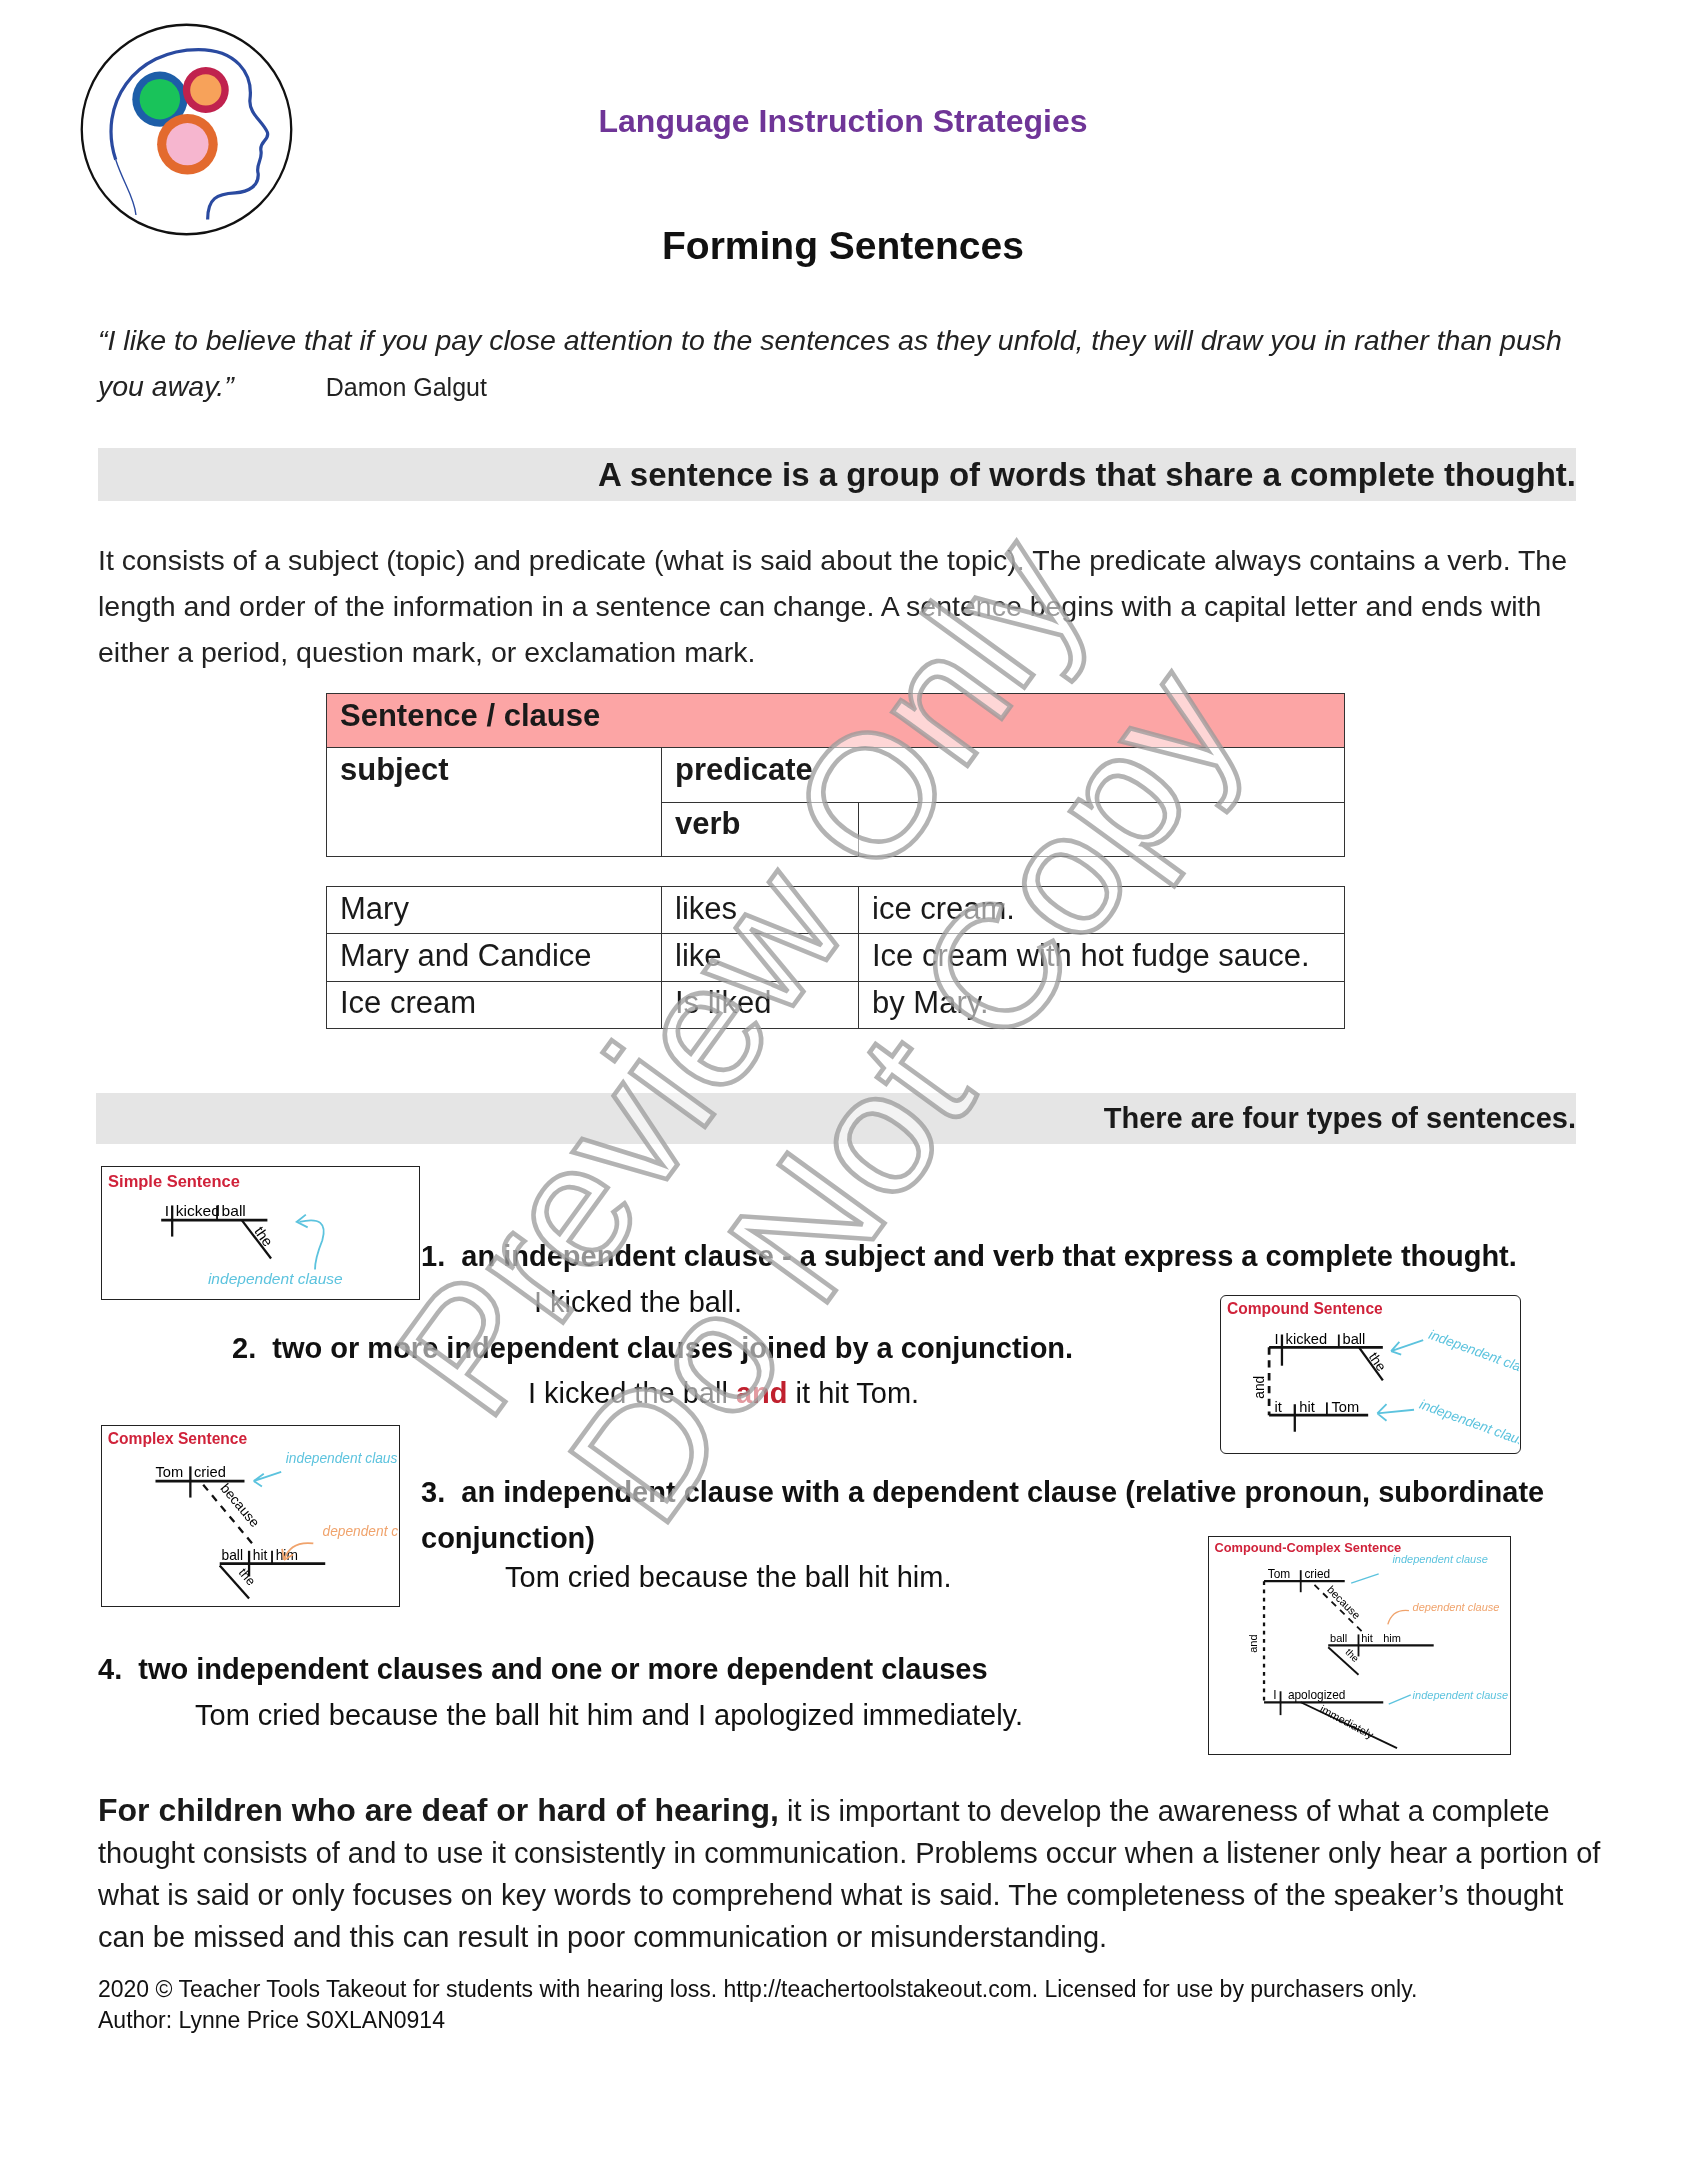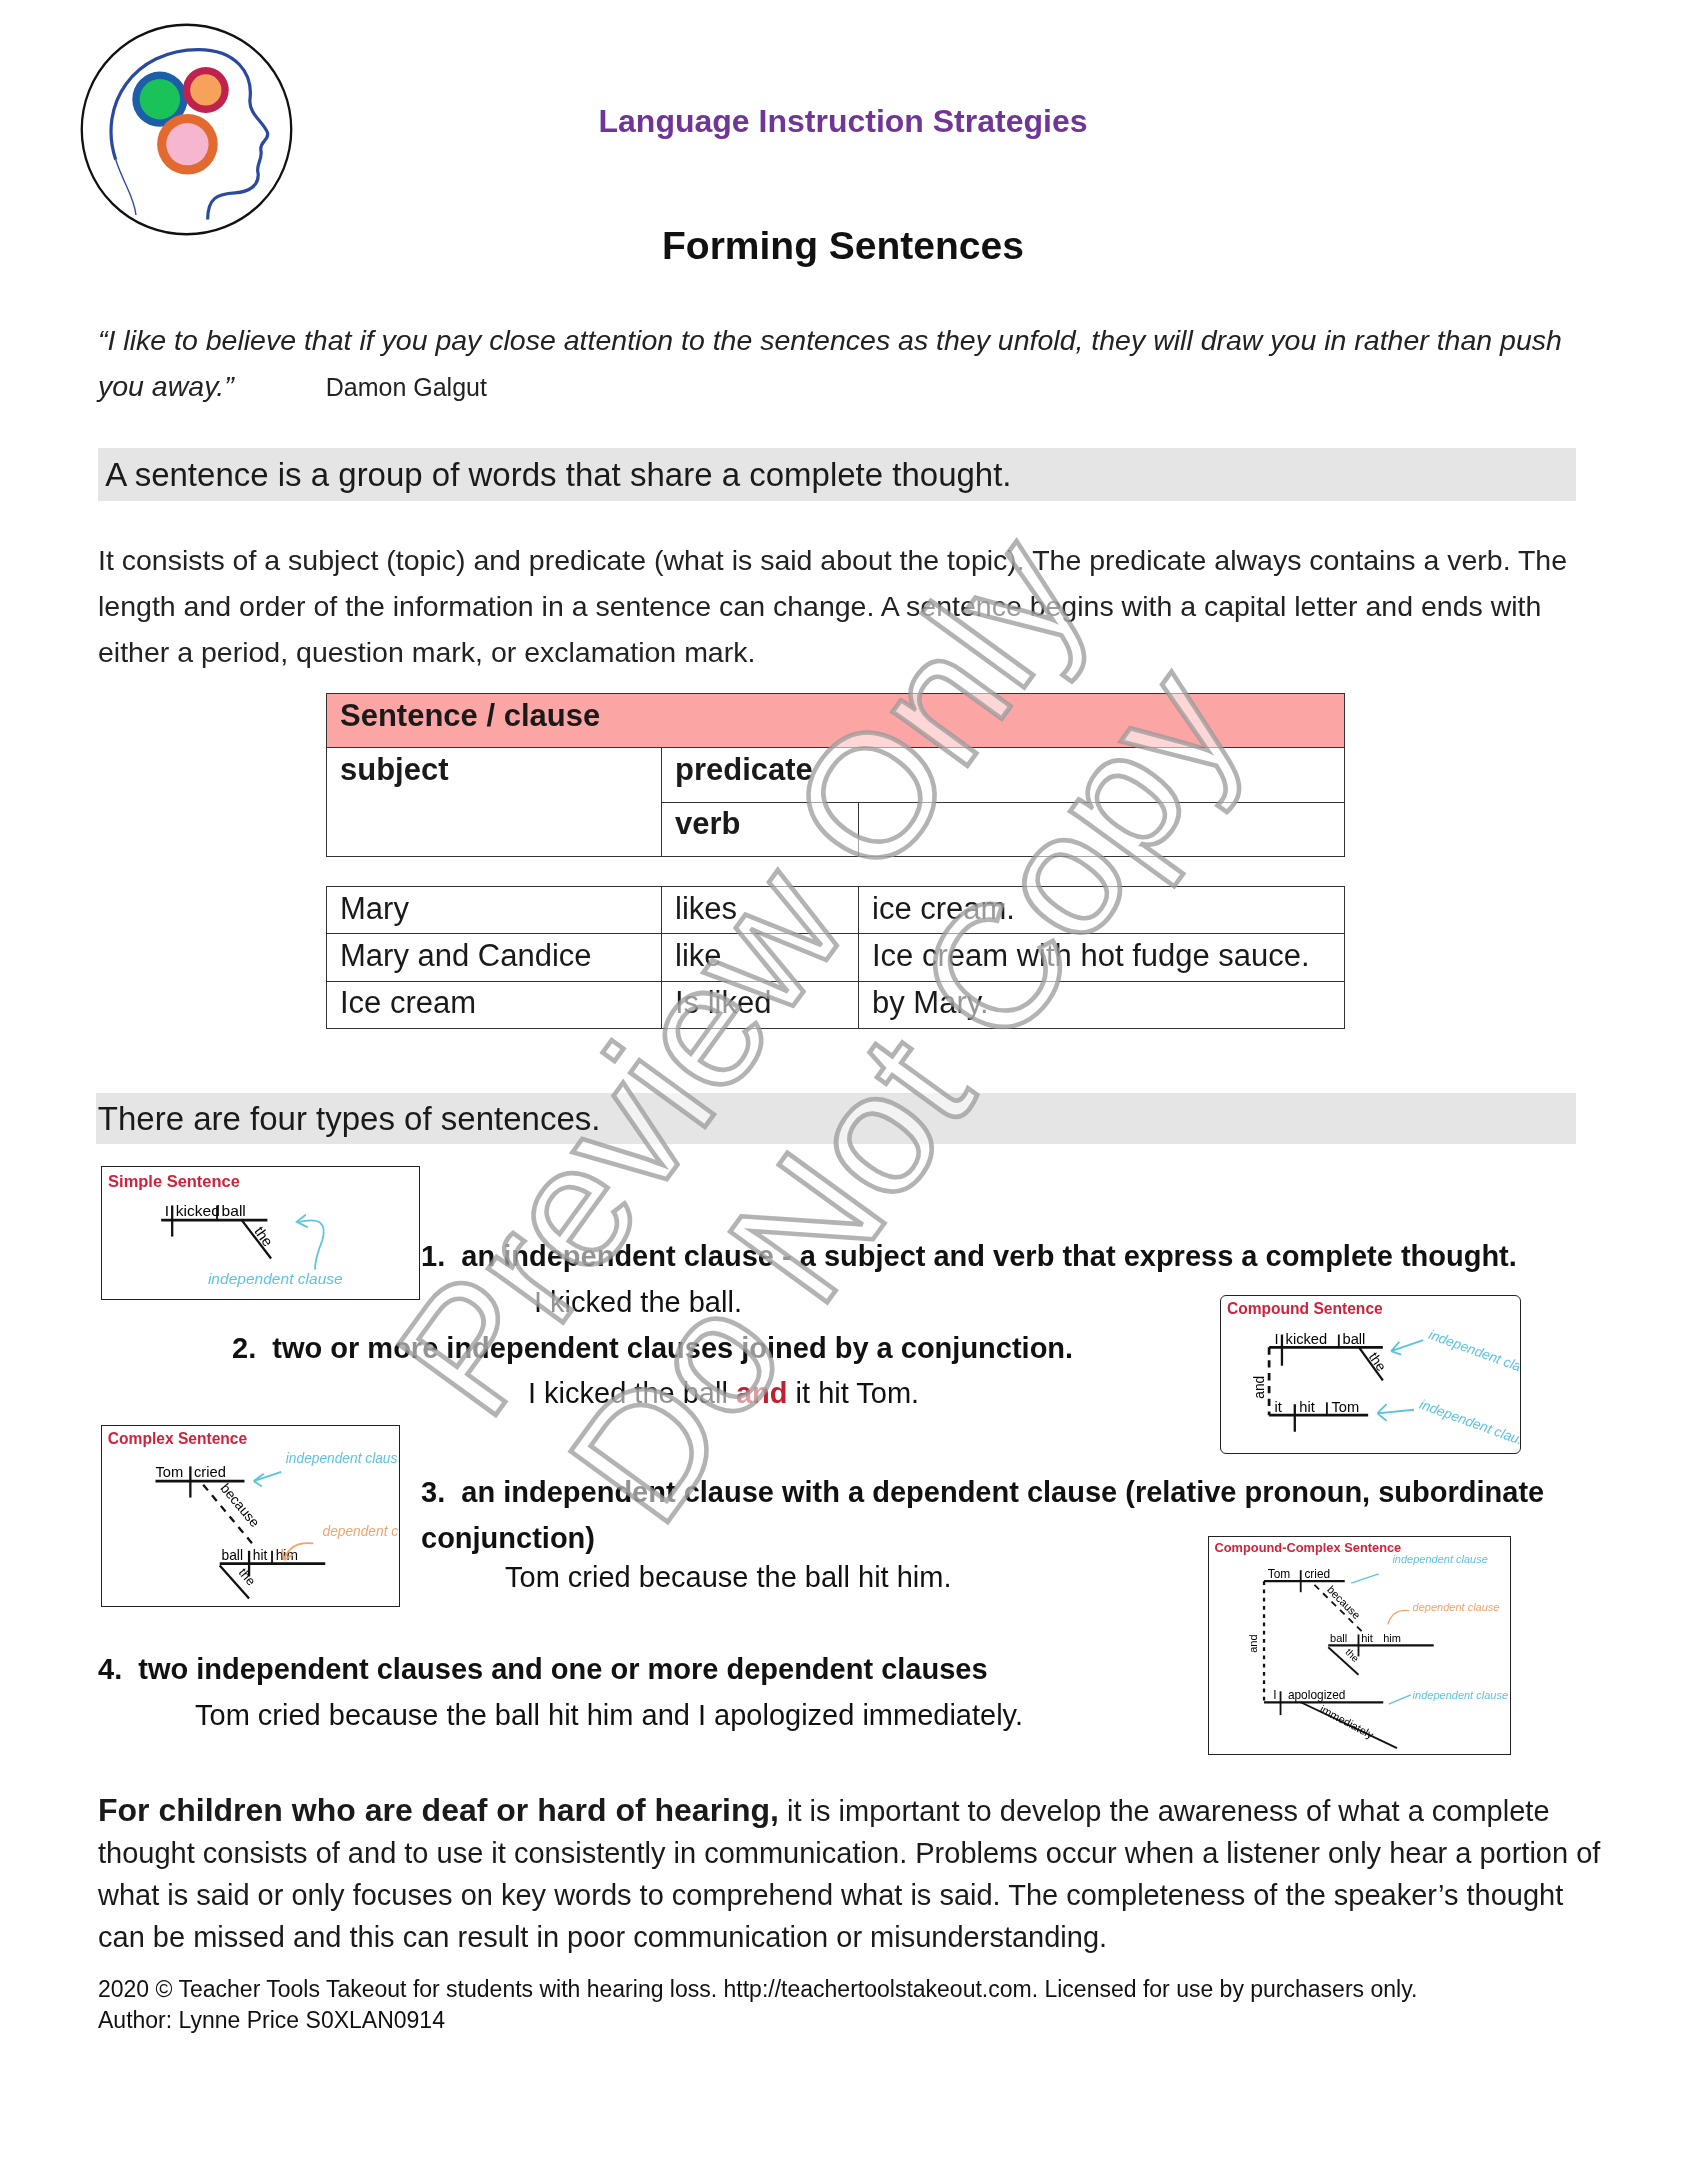--- a/index.html
+++ b/index.html
@@ -6,31 +6,31 @@
   body { width: 1686px; height: 2182px; position: relative; overflow: hidden;
          font-family: "Liberation Sans", "DejaVu Sans", sans-serif; color: #1a1a1a; }
   .abs { position: absolute; }
   .logo { left: 79px; top: 22px; width: 215px; height: 215px; }
   .title { left: 0; width: 1686px; top: 103px; text-align: center; padding-left: 0;
            font-size: 32px; font-weight: bold; color: #6f3597; }
   .title span { display: inline-block; margin-left: 0; }
   .subtitle { left: 0; width: 1686px; top: 224px; text-align: center; font-size: 39px; font-weight: bold; color: #111; }
   .quote { left: 98px; top: 317px; width: 1506px; font-size: 28.5px; font-style: italic; line-height: 46px; color: #222; }
   .quote .author { font-style: normal; font-size: 25px; margin-left: 92px; }
-  .bar { left: 96px; width: 1480px; background: #e5e5e5; font-weight: normal; color: #1a1a1a; }
+  .bar { left: 96px; width: 1480px; background: #e5e5e5; font-weight: bold; color: #1a1a1a; text-align: right; }
   .bar1 { top: 448px; height: 53px; font-size: 33px; line-height: 53px; padding-left: 7.3px; box-sizing: border-box; border-left: 2.8px solid #fff; }
   .para { left: 98px; top: 537px; width: 1506px; font-size: 28.5px; line-height: 46px; color: #222; }
   table.grid { border-collapse: collapse; position: absolute; }
   table.grid td { border: 1.8px solid #333; font-size: 31px; padding: 3.7px 13px; vertical-align: top; }
   .t1 { left: 326px; top: 693px; width: 1019px; }
   .t1 td { font-weight: bold; height: 46px; }
   .t1 .hdr { background: #fca5a5; }
   .t2 { left: 326px; top: 886px; width: 1019px; }
   .t2 td { font-size: 29px; height: 39px; padding: 1.8px 13px; }
-  .bar2 { top: 1093px; height: 51px; font-size: 33px; line-height: 51px; padding-left: 1.8px; box-sizing: border-box; }
+  .bar2 { top: 1093px; height: 51px; font-size: 29px; line-height: 51px; padding-left: 1.8px; box-sizing: border-box; }
   .diag { background: #fff; border: 1.8px solid #222; box-sizing: border-box; }
   .diag svg { display: block; }
   .item { font-size: 29px; font-weight: bold; color: #111; }
   .ex { font-size: 29px; color: #111; }
   .red { color: #c0202e; font-weight: bold; }
   .closing { left: 98px; top: 1789px; width: 1515px; font-size: 29px; line-height: 42px; color: #1a1a1a; }
   .closing b { font-size: 32px; }
   .footer { left: 98px; top: 1974px; width: 1561px; font-size: 23px; line-height: 31px; color: #111; }
   .watermark { left: 0; top: 0; width: 1686px; height: 2182px; pointer-events: none; }
 </style>

